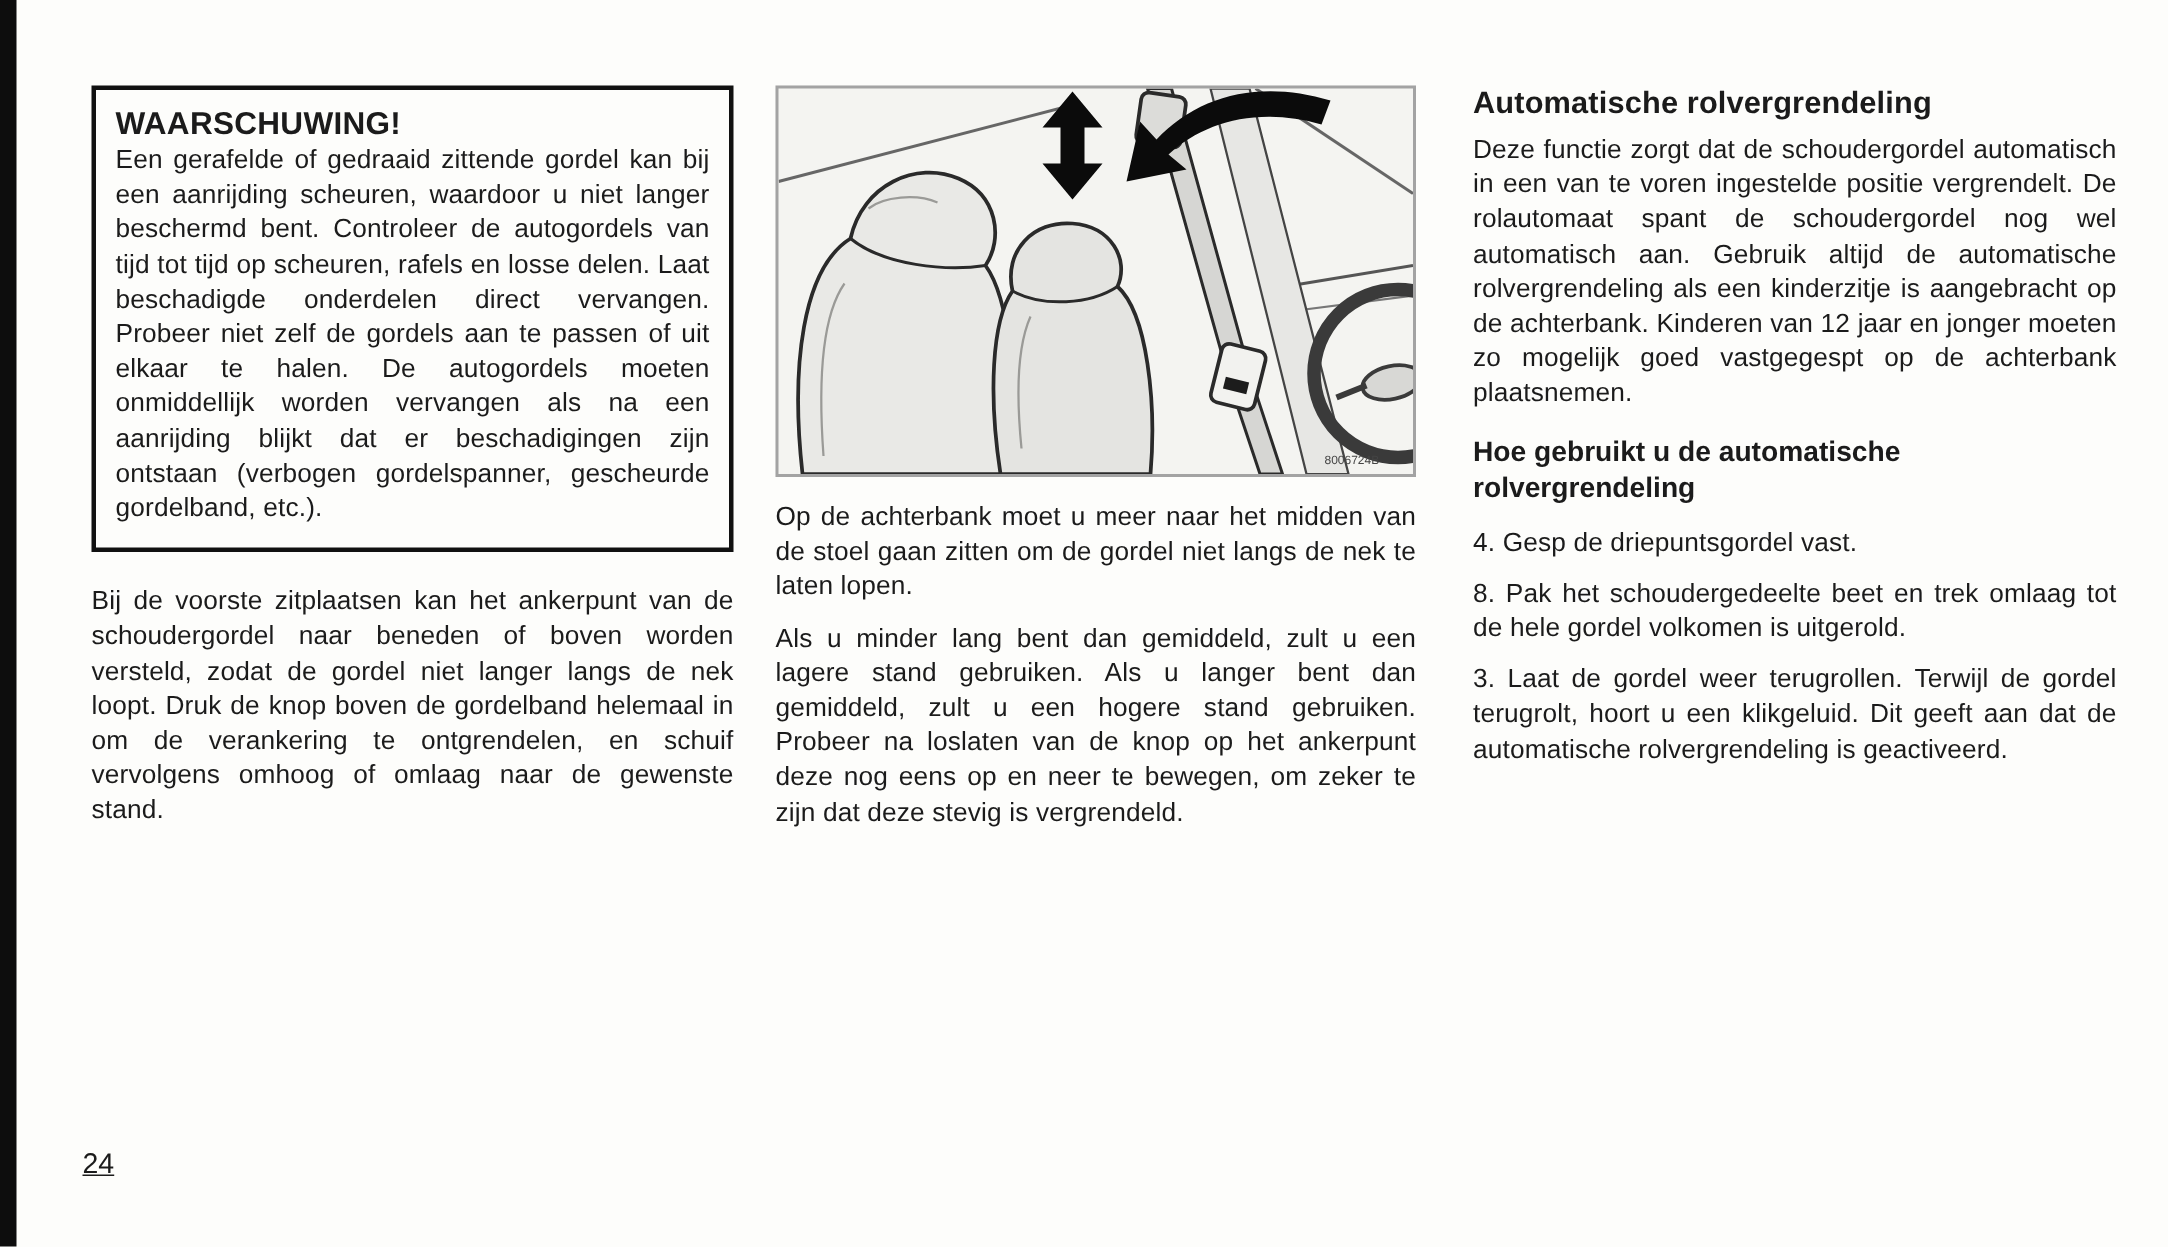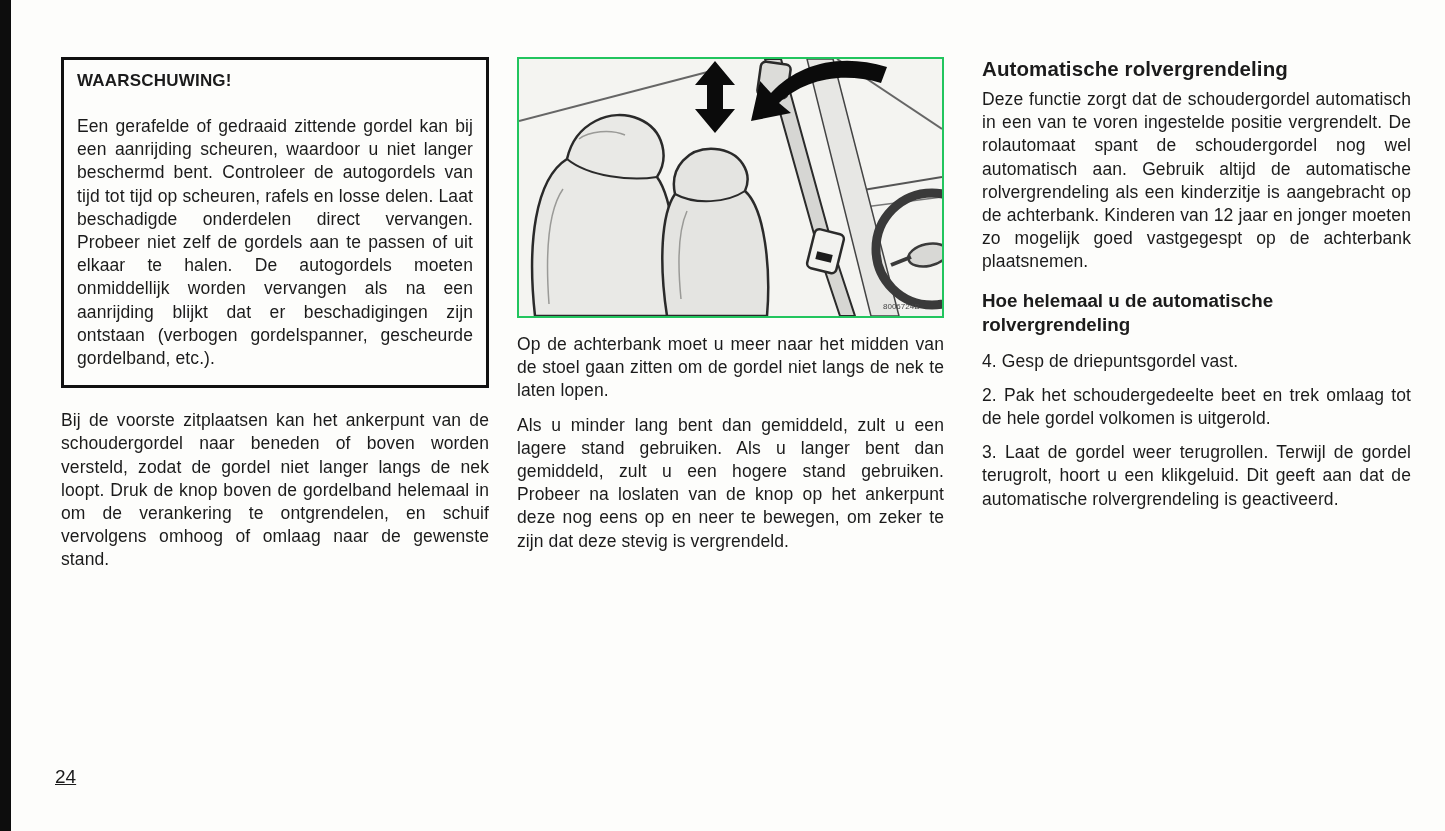--- a/index.html
+++ b/index.html
@@ -29,43 +29,43 @@
   }
   p.body + p.body { margin-top:11px; }
 
   .warning-box {
     border:3px solid #111;
     padding:11px 13px 15px 13px;
     margin-bottom:21px;
   }
   .warning-title {
     font-weight:bold;
-    font-size:17px;
-    margin-bottom:24px;
+    font-size:21px;
+    margin-bottom:0;
     letter-spacing:0.2px;
   }
 
   .heading { font-weight:bold; }
   .heading.main {
     font-size:20.5px;
     margin-bottom:7px;
     letter-spacing:0.1px;
   }
   .heading.sub {
     font-size:18.8px;
     line-height:24px;
     margin:15px 0 9px 0;
   }
   .col-left .heading.sub { margin:0 0 5px 0; }
 
   .step { margin-top:13px; }
 
   .illustration {
     width:427px; height:261px;
-    border:2px solid #22c55e;
+    border:2px solid #a3a3a3;
     background:#f4f4f1;
     margin-bottom:15px;
     overflow:hidden;
   }
   .illustration svg { display:block; }
 
   .page-number {
     position:absolute;
     left:55px; top:766px;
     font-size:19px;
@@ -136,21 +136,21 @@
         <text x="364" y="250" font-size="8" fill="#444">8006724B</text>
       </svg>
     </figure>
     <p class="body">Op de achterbank moet u meer naar het midden van de stoel gaan zitten om de gordel niet langs de nek te laten lopen.</p>
     <p class="body">Als u minder lang bent dan gemiddeld, zult u een lagere stand gebruiken. Als u langer bent dan gemiddeld, zult u een hogere stand gebruiken. Probeer na loslaten van de knop op het ankerpunt deze nog eens op en neer te bewegen, om zeker te zijn dat deze stevig is vergrendeld.</p>
   </div>
 
   <div class="col col-right">
     <h2 class="heading main">Automatische rolvergrendeling</h2>
     <p class="body">Deze functie zorgt dat de schoudergordel automatisch in een van te voren ingestelde positie vergrendelt. De rolautomaat spant de schoudergordel nog wel automatisch aan. Gebruik altijd de automatische rolvergrendeling als een kinderzitje is aangebracht op de achterbank. Kinderen van 12 jaar en jonger moeten zo mogelijk goed vastgegespt op de achterbank plaatsnemen.</p>
-    <h3 class="heading sub">Hoe helemaal u de automatische rolvergrendeling</h3>
+    <h3 class="heading sub">Hoe gebruikt u de automatische rolvergrendeling</h3>
     <p class="body step">4. Gesp de driepuntsgordel vast.</p>
-    <p class="body step">2. Pak het schoudergedeelte beet en trek omlaag tot de hele gordel volkomen is uitgerold.</p>
+    <p class="body step">8. Pak het schoudergedeelte beet en trek omlaag tot de hele gordel volkomen is uitgerold.</p>
     <p class="body step">3. Laat de gordel weer terugrollen. Terwijl de gordel terugrolt, hoort u een klikgeluid. Dit geeft aan dat de automatische rolvergrendeling is geactiveerd.</p>
   </div>
 
   <div class="page-number">24</div>
 
 </div>
 
 </body></html>

